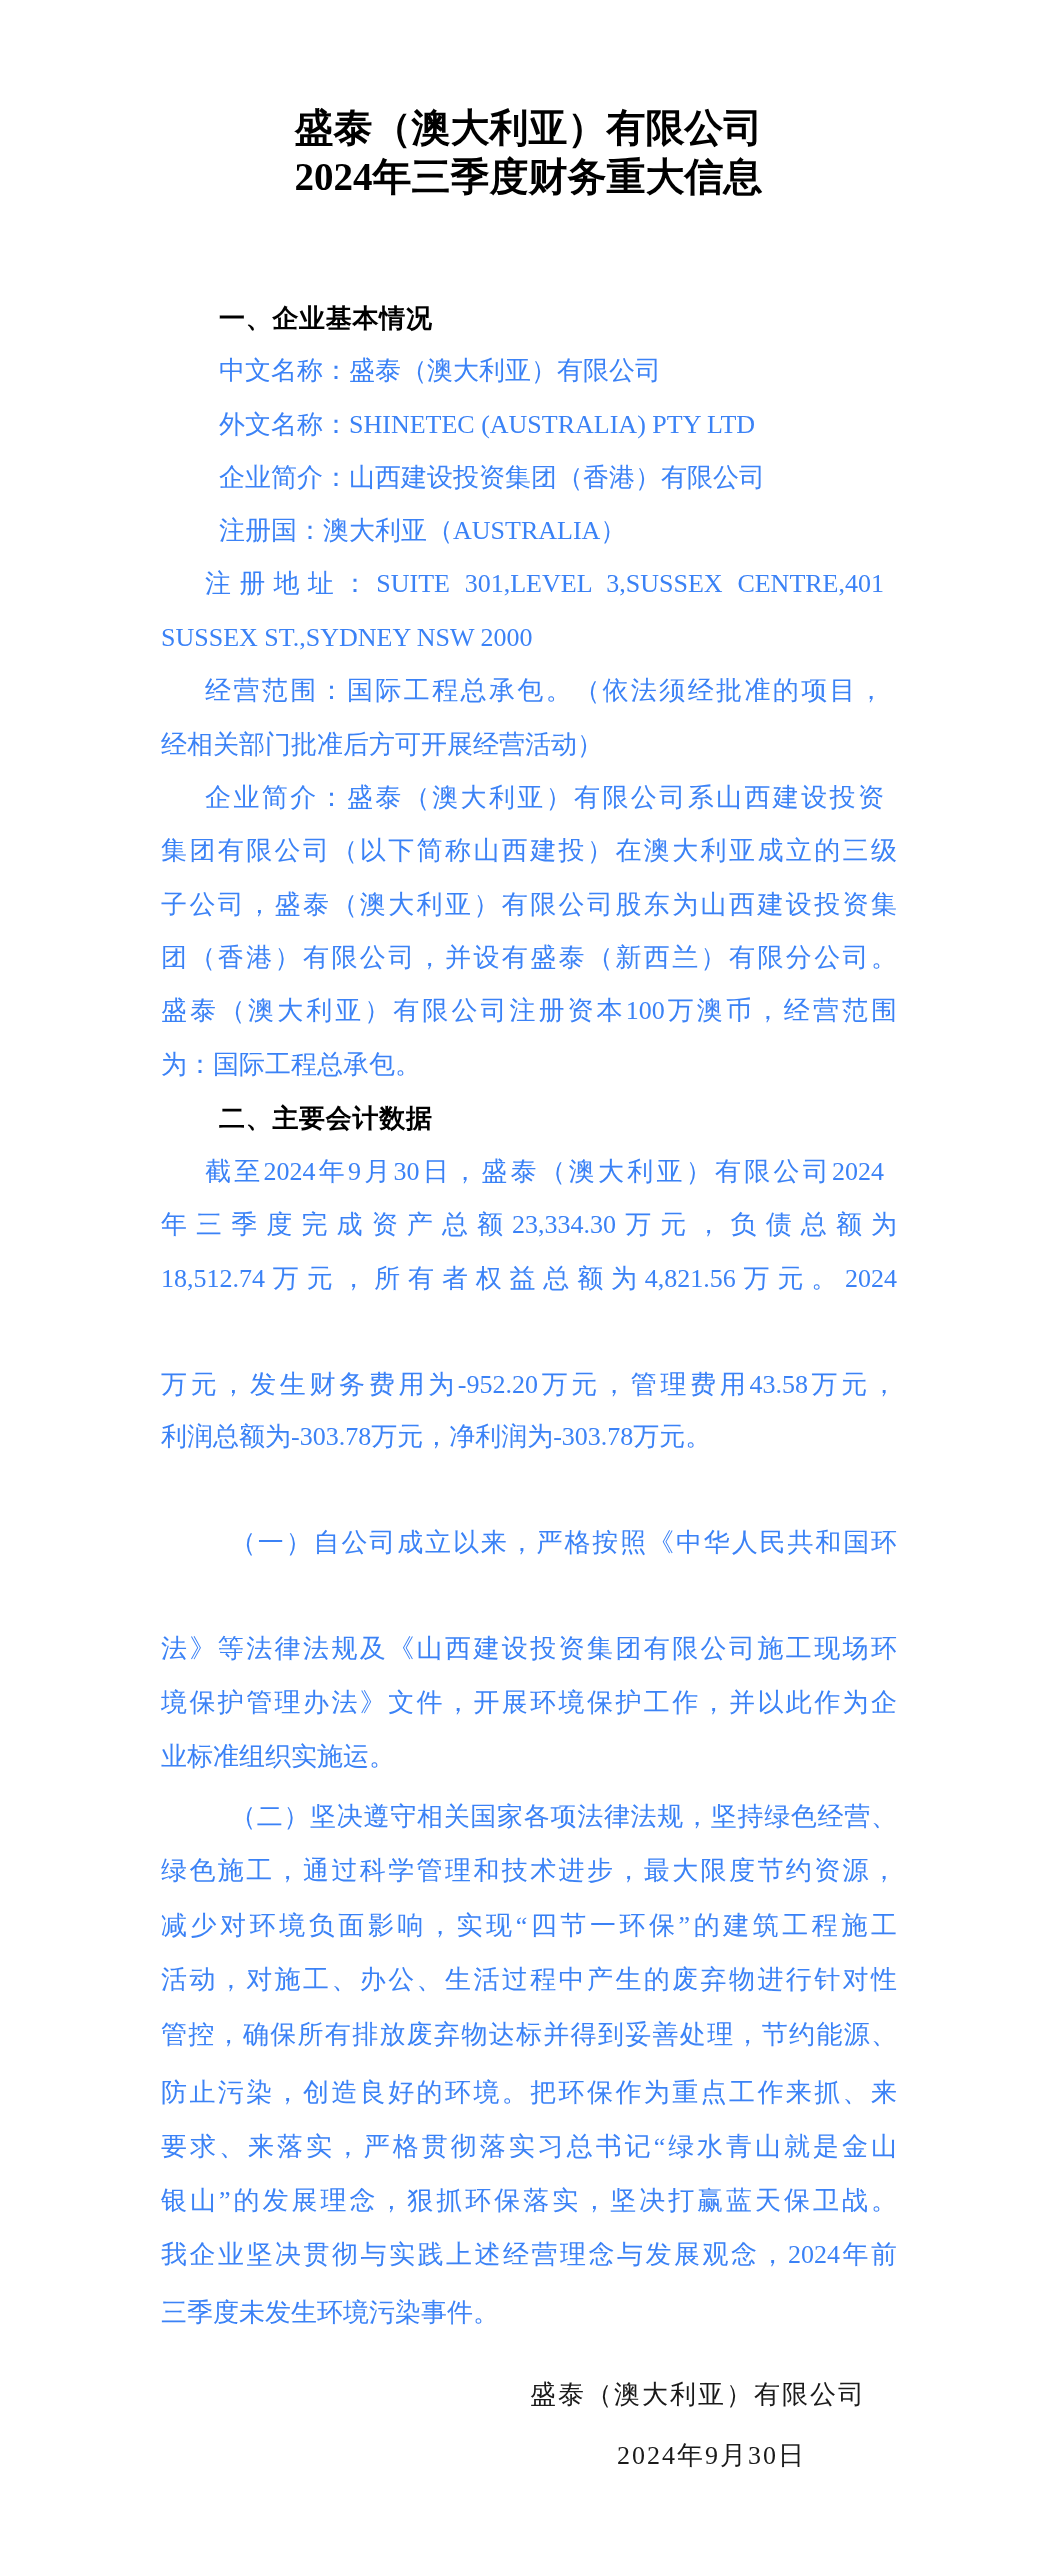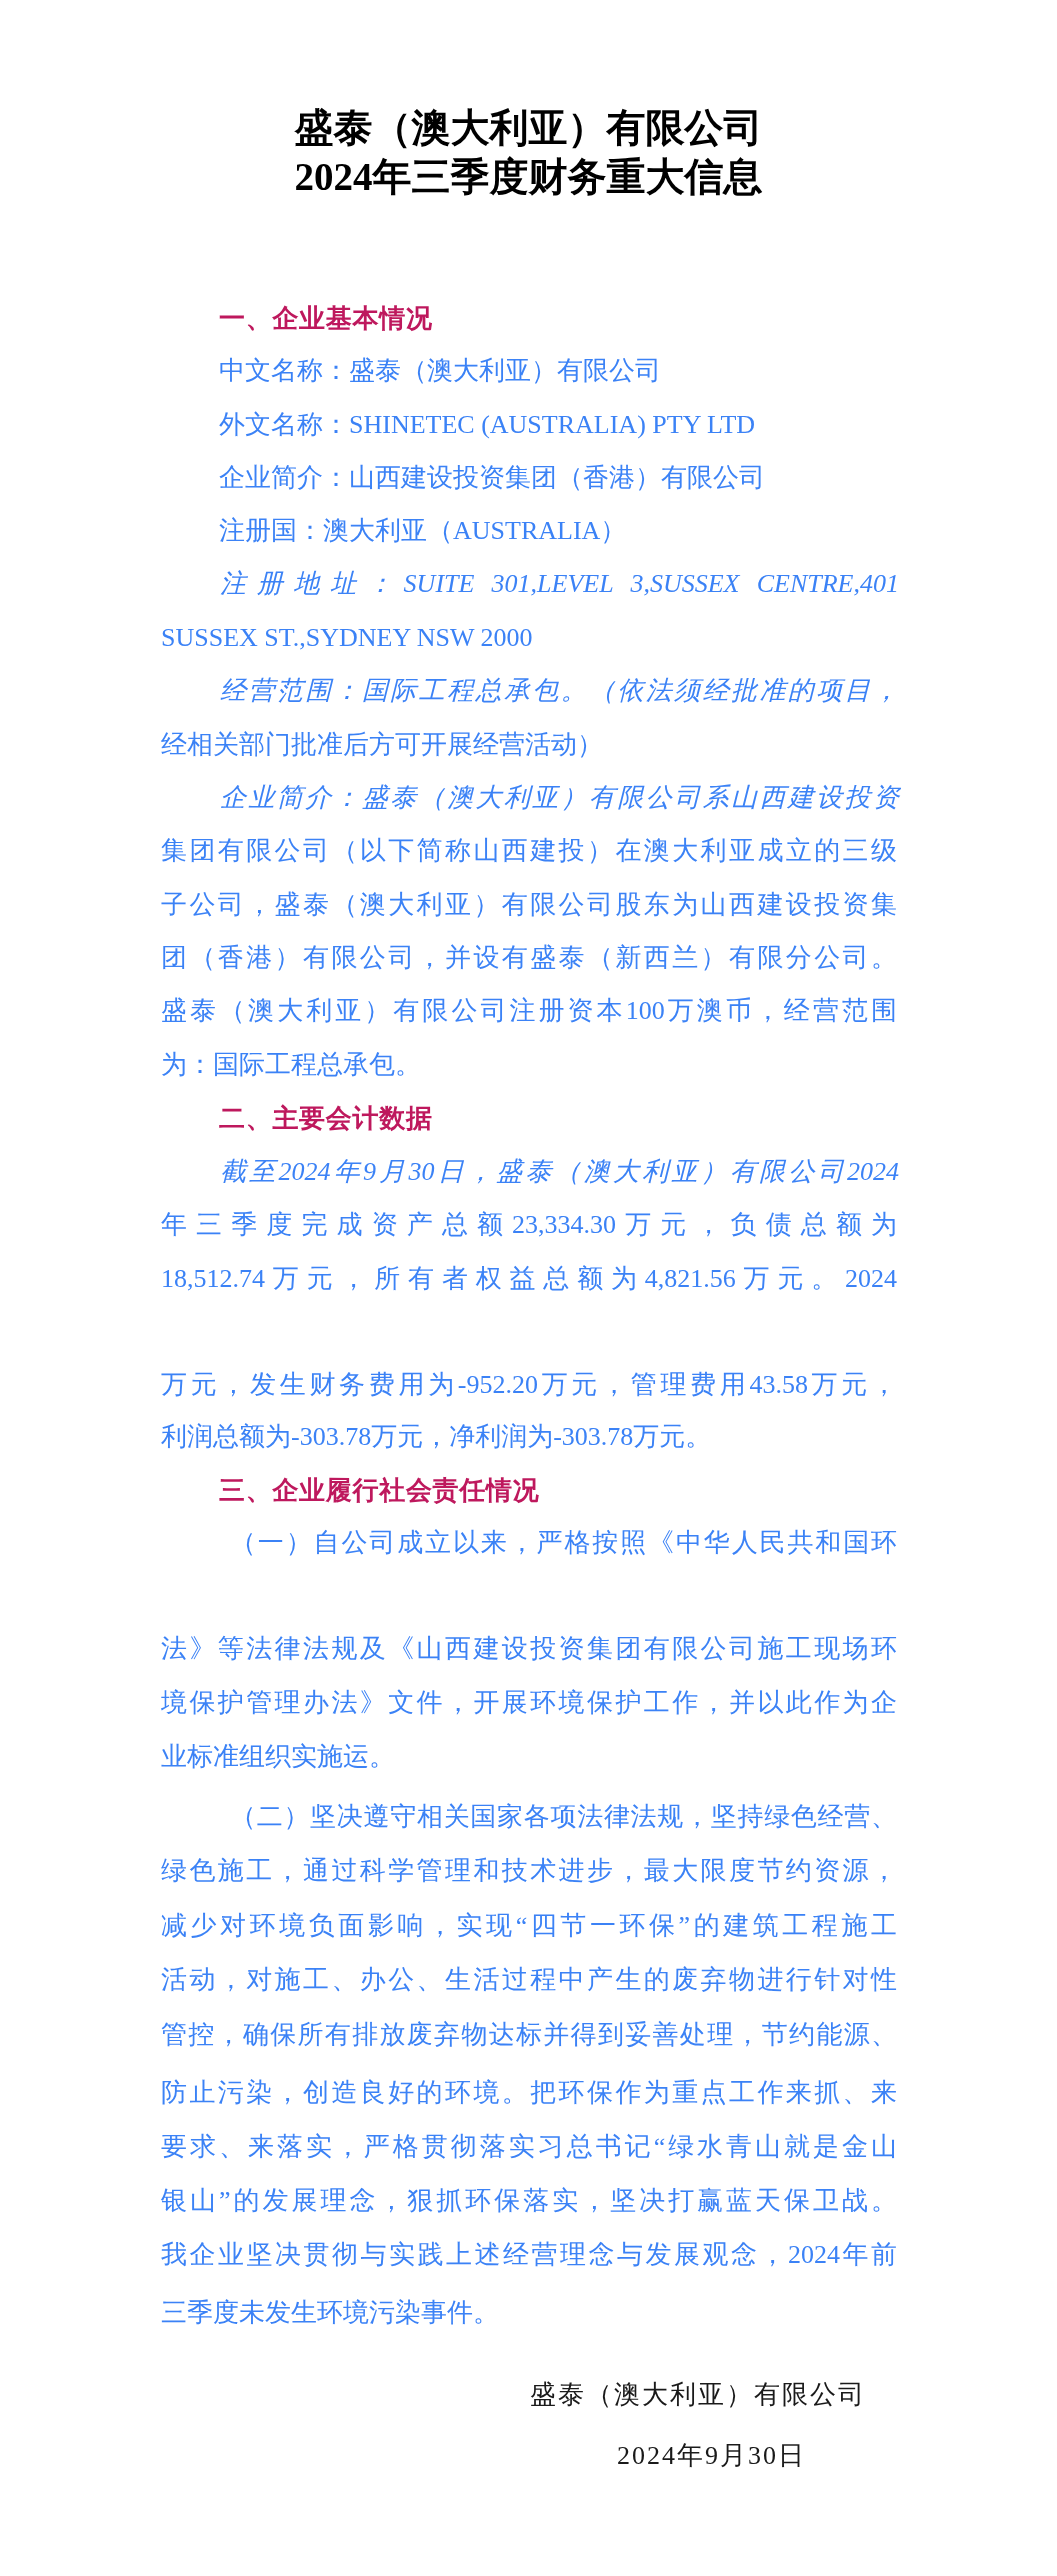--- a/index.html
+++ b/index.html
@@ -11,27 +11,27 @@
     font-weight: bold; font-size: 39px; line-height: 49px; color: #000000;
     letter-spacing: 0px;
   }
   .ln {
     position: absolute; height: 53px; line-height: 53px;
     font-family: "Liberation Serif", "DejaVu Serif", serif;
     font-size: 26px; color: #3b82f6; white-space: nowrap;
     transform: translateY(-27px);
   }
   .full { left: 161px; width: 736px; text-align: justify; text-align-last: justify; }
-  .ind  { left: 220px; width: 679px; text-align: justify; text-align-last: justify; font-style: italic; }
+  .ind  { left: 205px; width: 679px; text-align: justify; text-align-last: justify; }
   .ind-short { left: 219px; }
   .first-short { left: 161px; }
   .ind2 { left: 230px; width: 667px; text-align: justify; text-align-last: justify; }
   .heading {
     left: 219px; font-family: "Liberation Sans", "DejaVu Sans", sans-serif;
-    font-weight: bold; font-size: 26px; color: #be185d; letter-spacing: 0.7px;
+    font-weight: bold; font-size: 26px; color: #000000; letter-spacing: 0.7px;
   }
   .sig { position: absolute; font-family: "Liberation Serif", "DejaVu Serif", serif; font-size: 26px; line-height: 53px; color: #1a1a1a; white-space: nowrap; transform: translateY(-27px); letter-spacing: 2px; }
 </style>
 </head>
 <body>
 
 <div class="page">
 
   <div class="title" style="top:103px;">
     <div>盛泰（澳大利亚）有限公司</div>
@@ -54,21 +54,20 @@
   <div class="ln full" style="top:1011px;">盛泰（澳大利亚）有限公司注册资本100万澳币，经营范围</div>
   <div class="ln first-short" style="top:1065px;">为：国际工程总承包。</div>
 
   <div class="ln heading" style="top:1119px;">二、主要会计数据</div>
   <div class="ln ind" style="top:1172px;">截至2024年9月30日，盛泰（澳大利亚）有限公司2024</div>
   <div class="ln full" style="top:1225px;">年三季度完成资产总额23,334.30万元，负债总额为</div>
   <div class="ln full" style="top:1279px;">18,512.74万元，所有者权益总额为4,821.56万元。2024</div>
   <div class="ln full" style="top:1385px;">万元，发生财务费用为-952.20万元，管理费用43.58万元，</div>
   <div class="ln first-short" style="top:1437px;">利润总额为-303.78万元，净利润为-303.78万元。</div>
 
-  <div class="ln heading" style="top:1491px;">三、企业履行社会责任情况</div>
   <div class="ln ind2" style="top:1543px;">（一）自公司成立以来，严格按照《中华人民共和国环</div>
   <div class="ln full" style="top:1649px;">法》等法律法规及《山西建设投资集团有限公司施工现场环</div>
   <div class="ln full" style="top:1703px;">境保护管理办法》文件，开展环境保护工作，并以此作为企</div>
   <div class="ln first-short" style="top:1757px;">业标准组织实施运。</div>
 
   <div class="ln ind2" style="top:1817px;">（二）坚决遵守相关国家各项法律法规，坚持绿色经营、</div>
   <div class="ln full" style="top:1871px;">绿色施工，通过科学管理和技术进步，最大限度节约资源，</div>
   <div class="ln full" style="top:1926px;">减少对环境负面影响，实现“四节一环保”的建筑工程施工</div>
   <div class="ln full" style="top:1980px;">活动，对施工、办公、生活过程中产生的废弃物进行针对性</div>
   <div class="ln full" style="top:2035px;">管控，确保所有排放废弃物达标并得到妥善处理，节约能源、</div>

